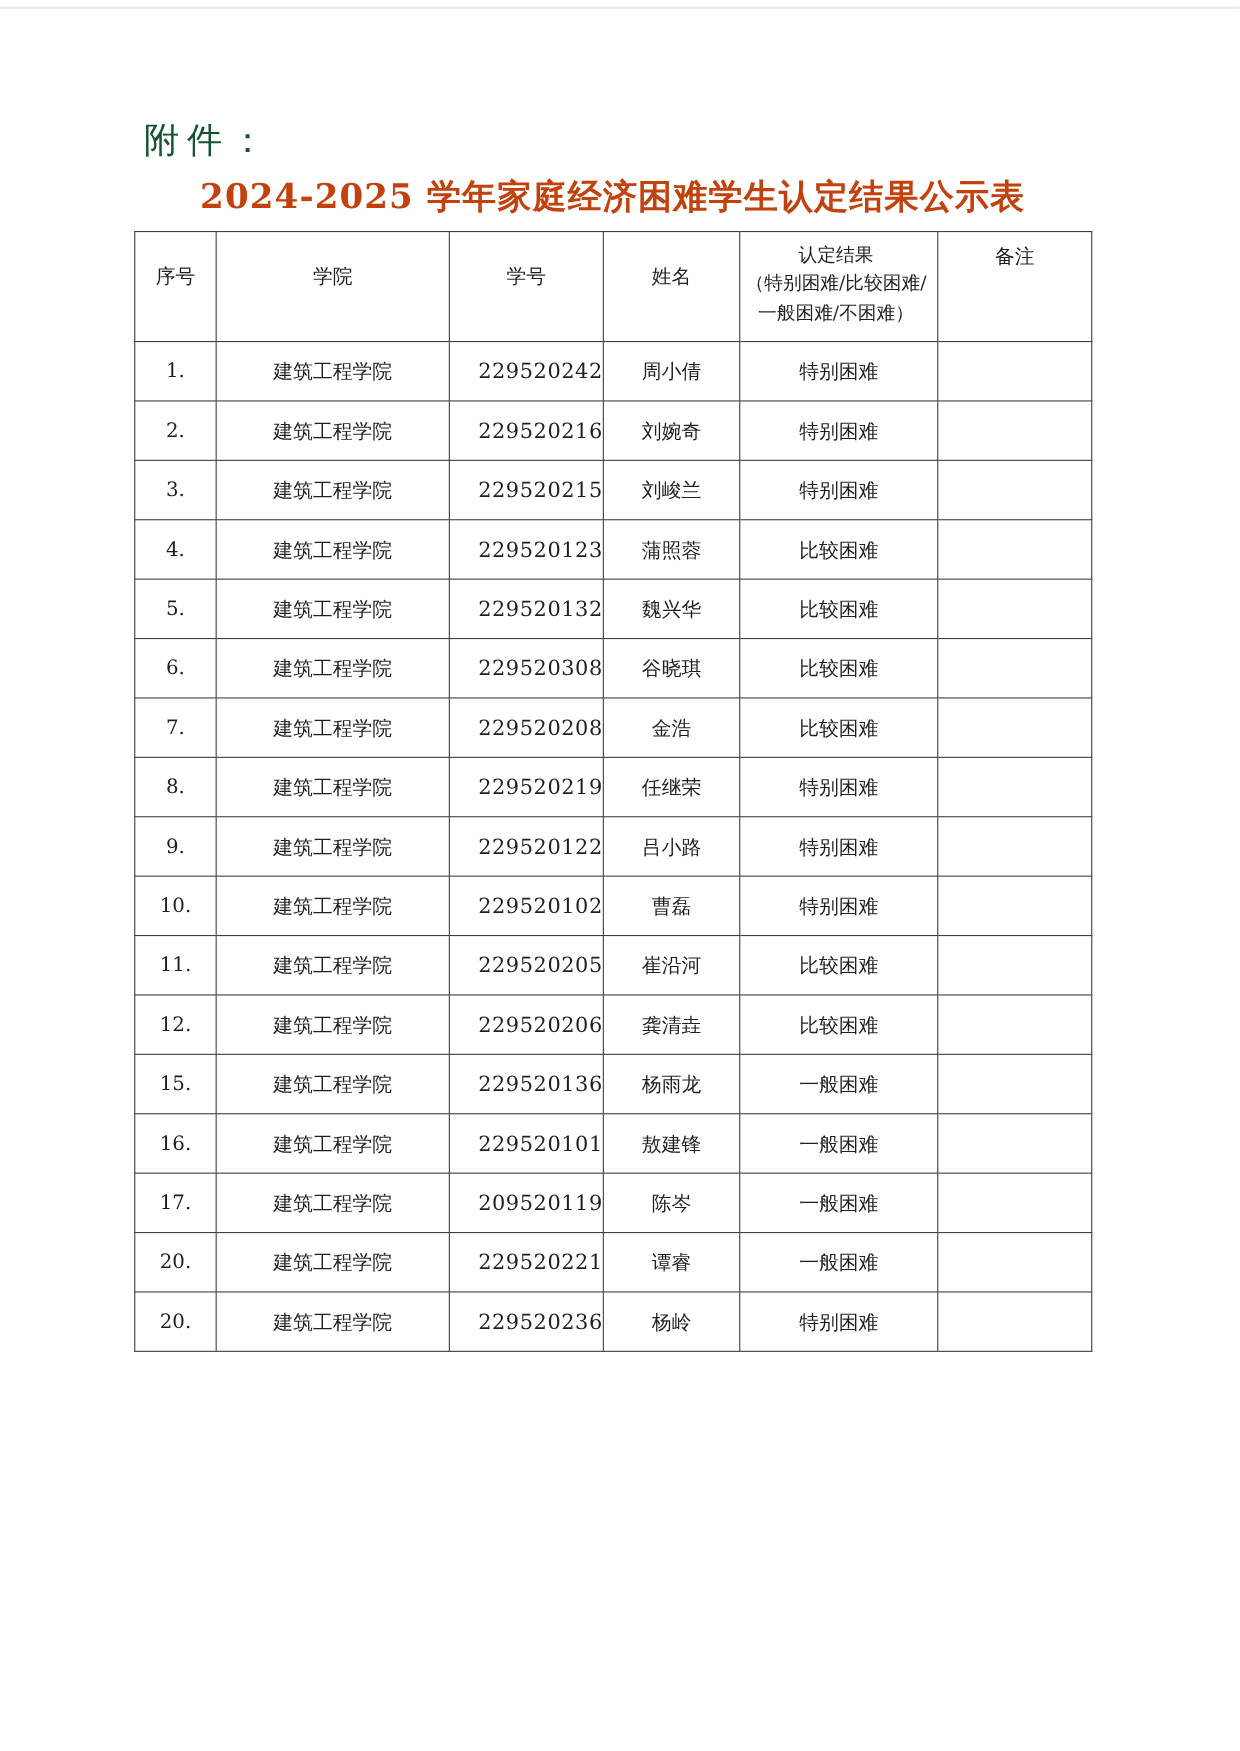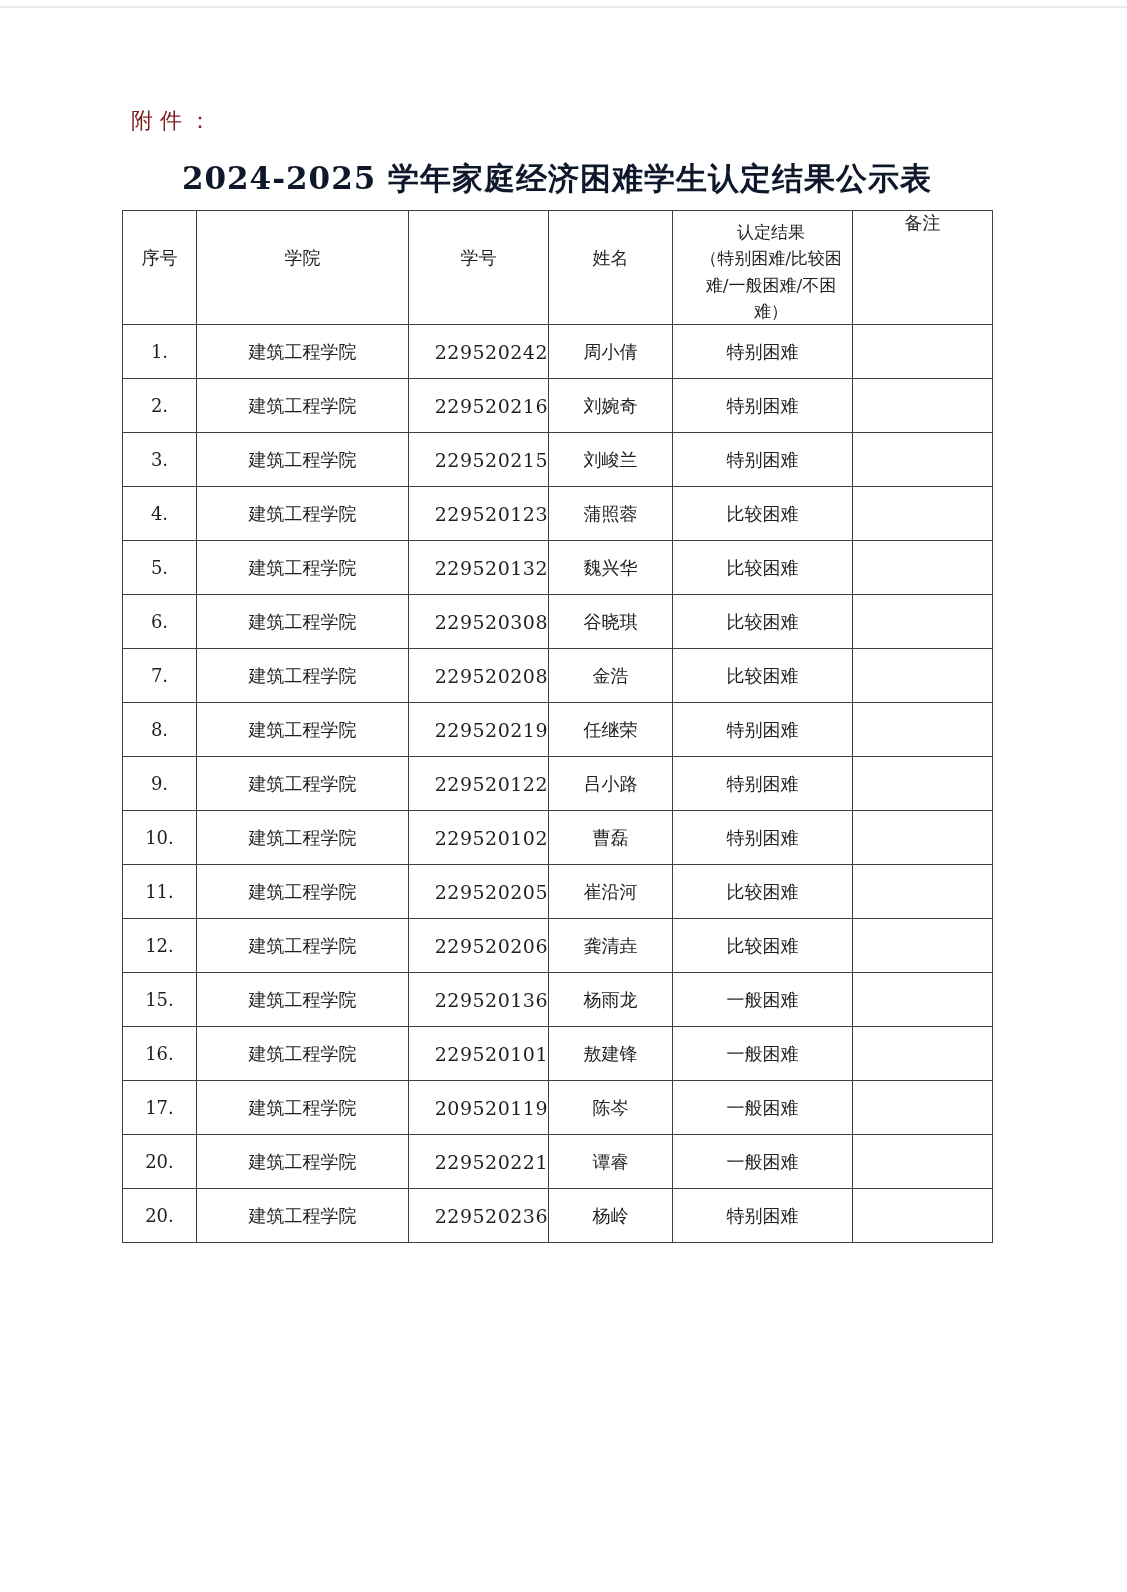--- a/index.html
+++ b/index.html
@@ -11,26 +11,26 @@
     position: relative;
     overflow: hidden;
   }
   .page { position: absolute; inset: 0; background: #ffffff; }
   .scan-edge {
     position: absolute; top: 6px; left: 0; width: 100%; height: 2px;
     background: #dfdfdf; opacity: 0.7;
   }
   .attachment-label {
     position: absolute; left: 131px; top: 106px;
-    font-size: 22px; letter-spacing: 7px; color: #7f1d1d;
+    font-size: 32px; letter-spacing: 7px; color: #14532d;
   }
   .doc-title {
     position: absolute; left: 122px; top: 158px; width: 870px;
     text-align: center; font-size: 31px; font-weight: bold;
-    letter-spacing: 1px; color: #0f172a;
+    letter-spacing: 1px; color: #c2410c;
     white-space: nowrap;
   }
   table.results {
     position: absolute; left: 122px; top: 210px;
     width: 870px; border-collapse: collapse;
     table-layout: fixed;
   }
   table.results col.c-no      { width: 74px; }
   table.results col.c-college { width: 212px; }
   table.results col.c-id      { width: 140px; }
@@ -41,24 +41,24 @@
     border: 1px solid #3f3f3f;
     text-align: center;
     font-weight: normal;
     font-size: 18px;
     color: #1f1f1f;
   }
   table.results thead tr { height: 100px; }
   table.results thead th { vertical-align: middle; font-size: 18px; }
   table.results thead th.head-plain { padding-bottom: 20px; }
   table.results thead th.head-result {
-    vertical-align: top; padding: 8px 8px 0 25px; font-size: 17px; line-height: 1.55;
+    vertical-align: top; padding: 8px 8px 0 3px; font-size: 17px; line-height: 1.55;
   }
   table.results thead th.head-remark {
-    vertical-align: top; 
+    vertical-align: top; padding-top: 10px;
   }
   table.results tbody tr { height: 54px; }
   table.results tbody td { vertical-align: middle; }
   table.results tbody td:nth-child(3) { font-size: 19px; letter-spacing: 0.5px; text-align: right; }
   .result-line2 { display: block; }
 </style>
 </head>
 <body>
 
 <div class="page">

